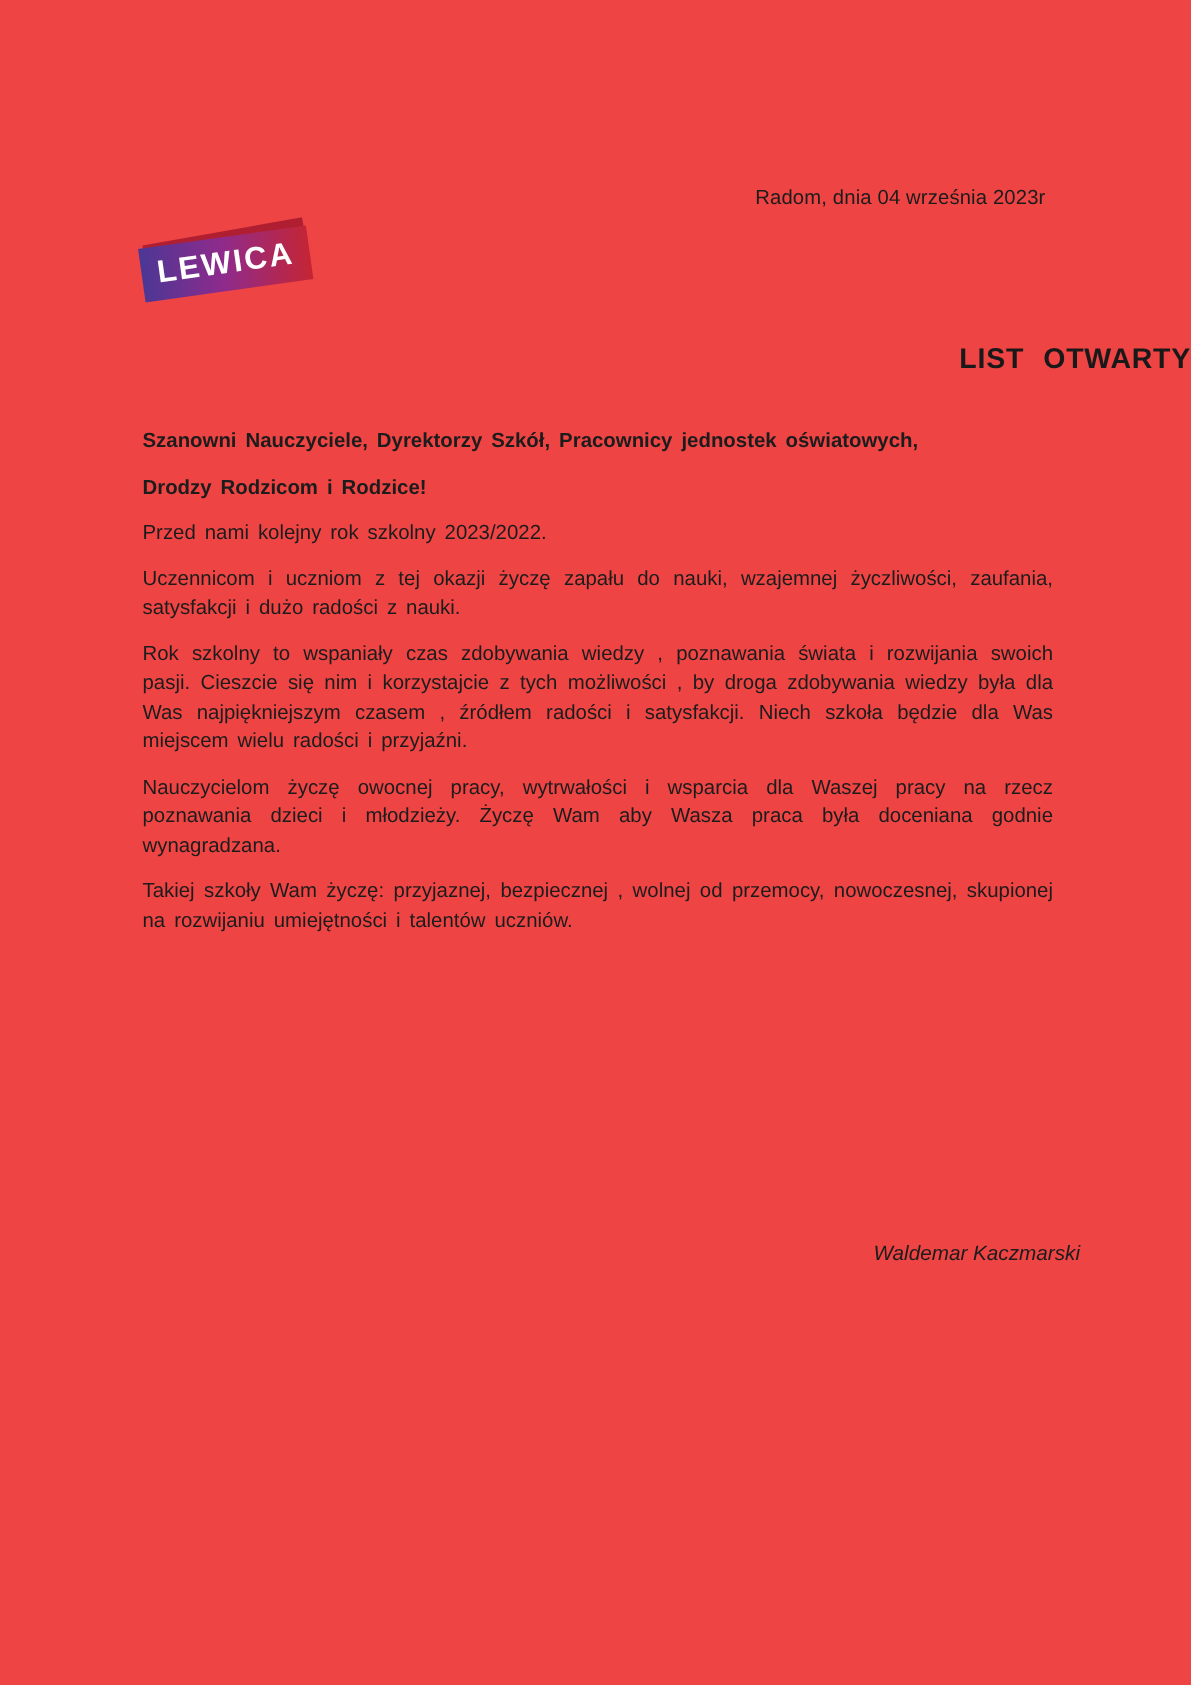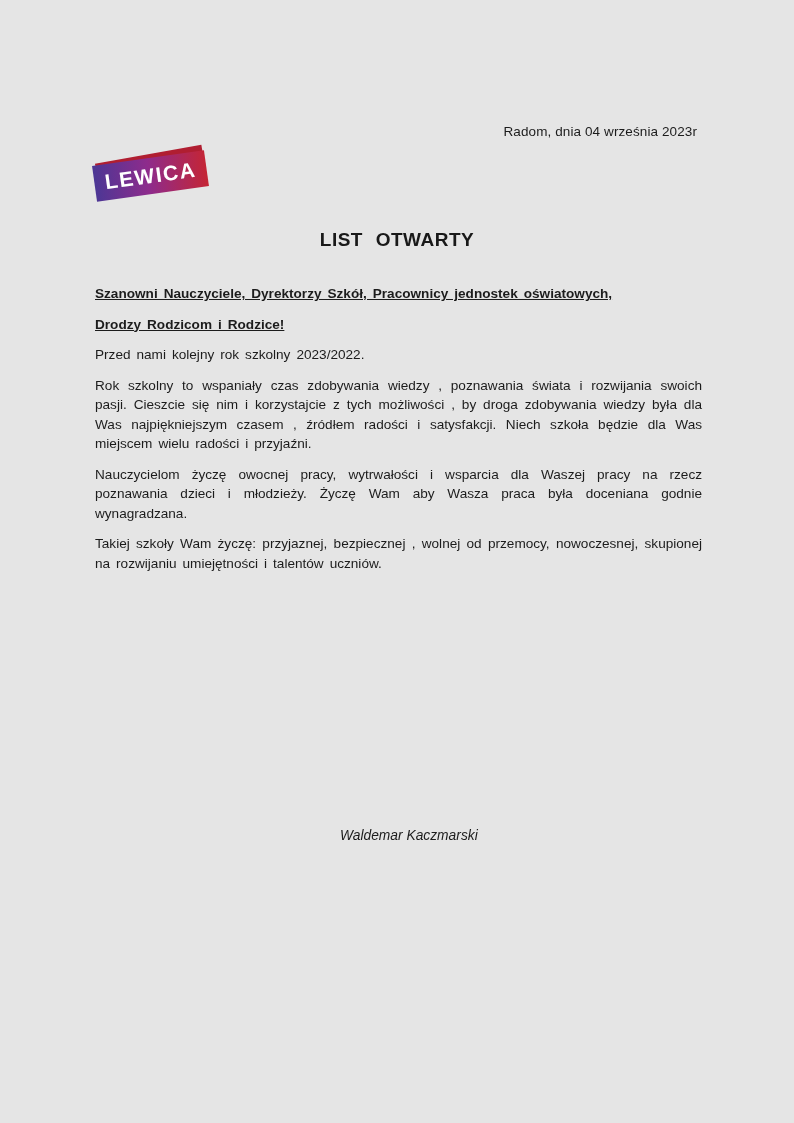--- a/index.html
+++ b/index.html
@@ -1,20 +1,20 @@
 <!DOCTYPE html>
 <html lang="pl"><head>
 <meta charset="utf-8">
 <style>
   html, body { margin: 0; padding: 0; background: #ffffff; }
   .page {
     position: relative;
     width: 794px;
     height: 1123px;
-    background: #e5e5e5;
+    background: #ef4444;
     font-family: "Liberation Sans", sans-serif;
     color: #1c1c1c;
     overflow: hidden;
   }
 
   
   .date-line {
     position: absolute;
     top: 124px;
     right: 97px;
@@ -62,49 +62,49 @@
     transform: translateY(-1px);
   }
 
   
   .title {
     position: absolute;
     top: 229px;
     left: 0;
     width: 100%;
     margin: 0;
-    text-align: center;
+    text-align: right;
     font-size: 19px;
     font-weight: 600;
     letter-spacing: 0.5px;
     word-spacing: 7px;
     color: #191919;
   }
 
   
   .content {
     position: absolute;
     left: 95px;
     top: 284px;
     width: 607px;
     font-size: 13.6px;
     line-height: 19.5px;
     text-align: justify;
     word-spacing: 2.2px;
   }
   .content p { margin: 0 0 11px 0; }
-  .content p.bold { font-weight: 700; text-align: left; text-decoration: underline; }
+  .content p.bold { font-weight: 700; text-align: left; }
 
   
   .signature {
     position: absolute;
     top: 788px;
     left: 340px;
     width: 380px;
-    text-align: left;
+    text-align: right;
     font-style: italic;
     font-size: 13.8px;
     line-height: 19px;
     white-space: pre-wrap;
   }
   .signature .sig-role { margin-top: 12px; }
 </style>
 </head>
 <body>
 
@@ -118,20 +118,21 @@
       <span class="logo-text" style="color: rgb(255, 255, 255);">LEWICA</span>
     </div>
   </div>
 
   <h1 class="title">LIST OTWARTY</h1>
 
   <div class="content">
     <p class="bold">Szanowni Nauczyciele, Dyrektorzy Szkół, Pracownicy jednostek oświatowych,</p>
     <p class="bold">Drodzy Rodzicom i Rodzice!</p>
     <p>Przed nami kolejny rok szkolny 2023/2022.</p>
+    <p>Uczennicom i uczniom z tej okazji życzę zapału do nauki, wzajemnej życzliwości, zaufania, satysfakcji i dużo radości z nauki.</p>
     <p>Rok szkolny to wspaniały czas zdobywania wiedzy , poznawania świata i rozwijania swoich pasji. Cieszcie się nim i korzystajcie z tych możliwości , by droga zdobywania wiedzy była dla Was najpiękniejszym czasem , źródłem radości i satysfakcji. Niech szkoła będzie dla Was miejscem wielu radości i przyjaźni.</p>
     <p>Nauczycielom życzę owocnej pracy, wytrwałości i wsparcia dla Waszej pracy na rzecz poznawania dzieci i młodzieży. Życzę Wam aby Wasza praca była doceniana godnie wynagradzana.</p>
     <p>Takiej szkoły Wam życzę: przyjaznej, bezpiecznej , wolnej od przemocy, nowoczesnej, skupionej na rozwijaniu umiejętności i talentów uczniów.</p>
   </div>
 
   <div class="signature">
     <div class="sig-name">Waldemar Kaczmarski</div>
   </div>
 
 </div>

